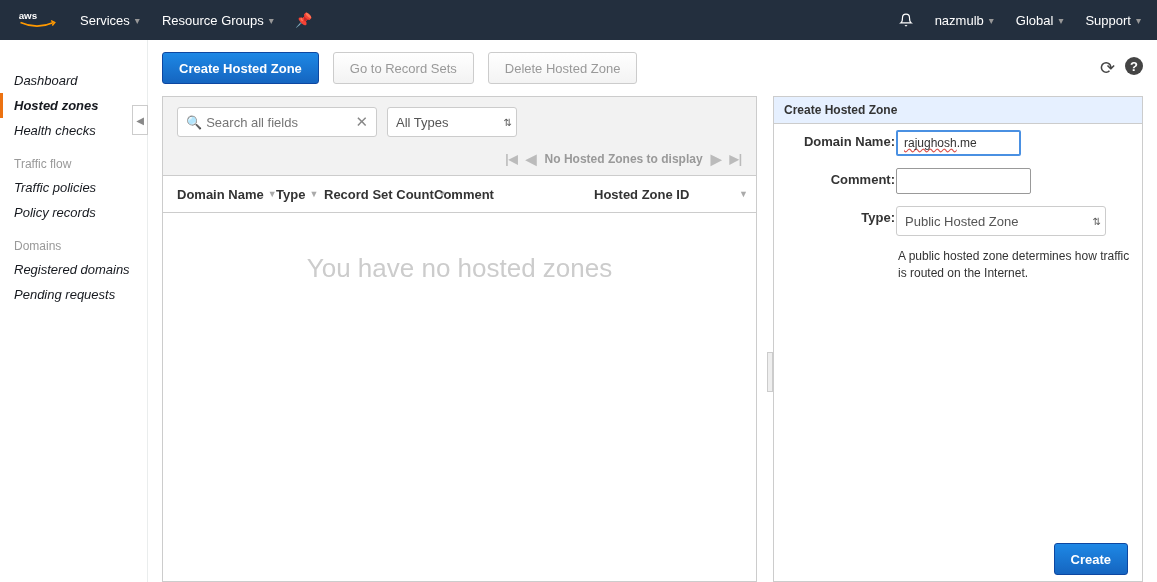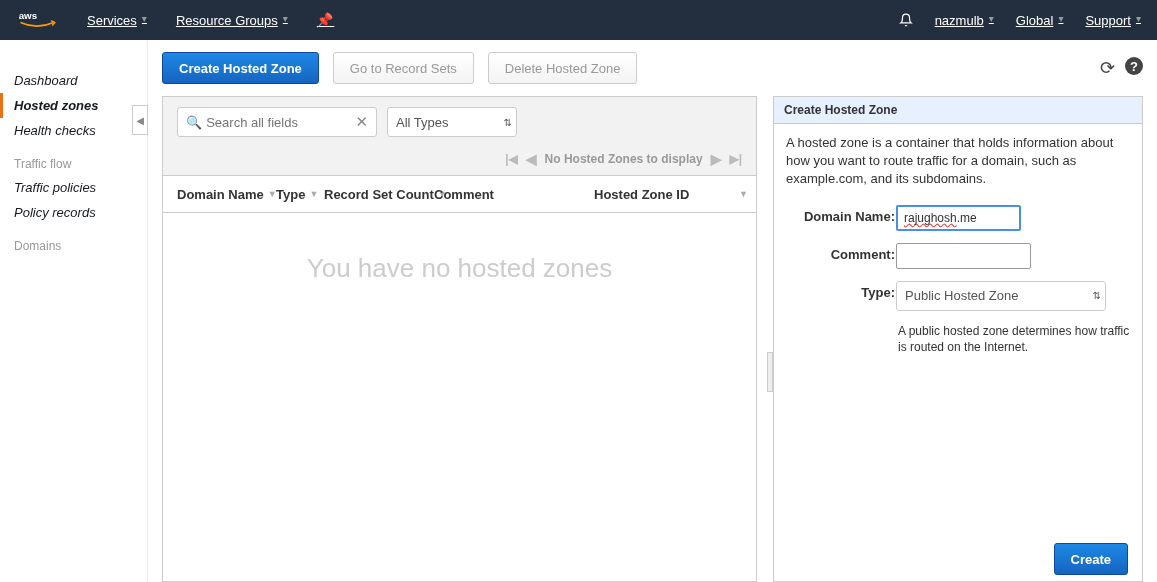--- a/index.html
+++ b/index.html
@@ -8,24 +8,24 @@
     
     .topnav {
       height: 40px;
       background: #232f3e;
       color: #fff;
       display: flex;
       align-items: center;
       padding: 0 16px;
       font-size: 13px;
     }
-    .topnav-left { display: flex; align-items: center; gap: 29px; }
+    .topnav-left { display: flex; align-items: center; gap: 22px; }
     .aws-logo { height: 22px; display: flex; align-items: center; }
     .aws-logo svg { height: 22px; }
-    .topnav-item { display: flex; align-items: flex-start; gap: 5px; cursor: pointer; color: #fff; text-decoration: underline; }
+    .topnav-item { display: flex; align-items: center; gap: 5px; cursor: pointer; color: #fff; }
     .caret-down { font-size: 10px; color: #999; }
     .pin-icon { color: #fff; font-size: 14px; }
     .topnav-right { margin-left: auto; display: flex; align-items: center; gap: 22px; }
 
     
     .workspace { display: flex; height: calc(582px - 40px); }
 
     
     .sidebar {
       width: 160px;
@@ -236,20 +236,24 @@
       <li>Dashboard</li>
       <li class="active">Hosted zones</li>
       <li>Health checks</li>
     </ul>
     <div class="heading">Traffic flow</div>
     <ul>
       <li>Traffic policies</li>
       <li>Policy records</li>
     </ul>
     <div class="heading">Domains</div>
+    <ul>
+      <li>Registered domains</li>
+      <li>Pending requests</li>
+    </ul>
   </div>
 
   <div class="content">
     <div class="toolbar">
       <button class="btn btn-primary">Create Hosted Zone</button>
       <button class="btn btn-disabled">Go to Record Sets</button>
       <button class="btn btn-disabled">Delete Hosted Zone</button>
       <div class="toolbar-right">
         <span>⟳</span>
         <span style="background:#444;color:#fff;border-radius:50%;width:18px;height:18px;display:inline-flex;align-items:center;justify-content:center;font-size:13px;font-weight:bold;">?</span>
@@ -297,21 +301,20 @@
             </div>
         </div>
         <div class="table-body">
           <div class="empty-msg">You have no hosted zones</div>
         </div>
       </div>
 
       <div class="side-panel" style="margin-right:14px;">
         <div class="drag-handle"></div>
         <div class="side-panel-header">Create Hosted Zone</div>
-        <div class="side-panel-desc">A hosted zone is a container that holds information about how you want to route traffic for a domain, such as example.com, and its subdomains.</div>
 
         <div class="form-row">
           <div class="form-label">Domain Name:</div>
           <div class="form-field">
             <div class="focus" style="width:125px;height:26px;border:2px solid #4a90e2;border-radius:2px;padding:3px 6px;font-size:12px;background:#fff;display:flex;align-items:center;">
               <span class="redund">rajughosh</span>
                 <span>.me</span>
             </div>
           </div>
         </div>

